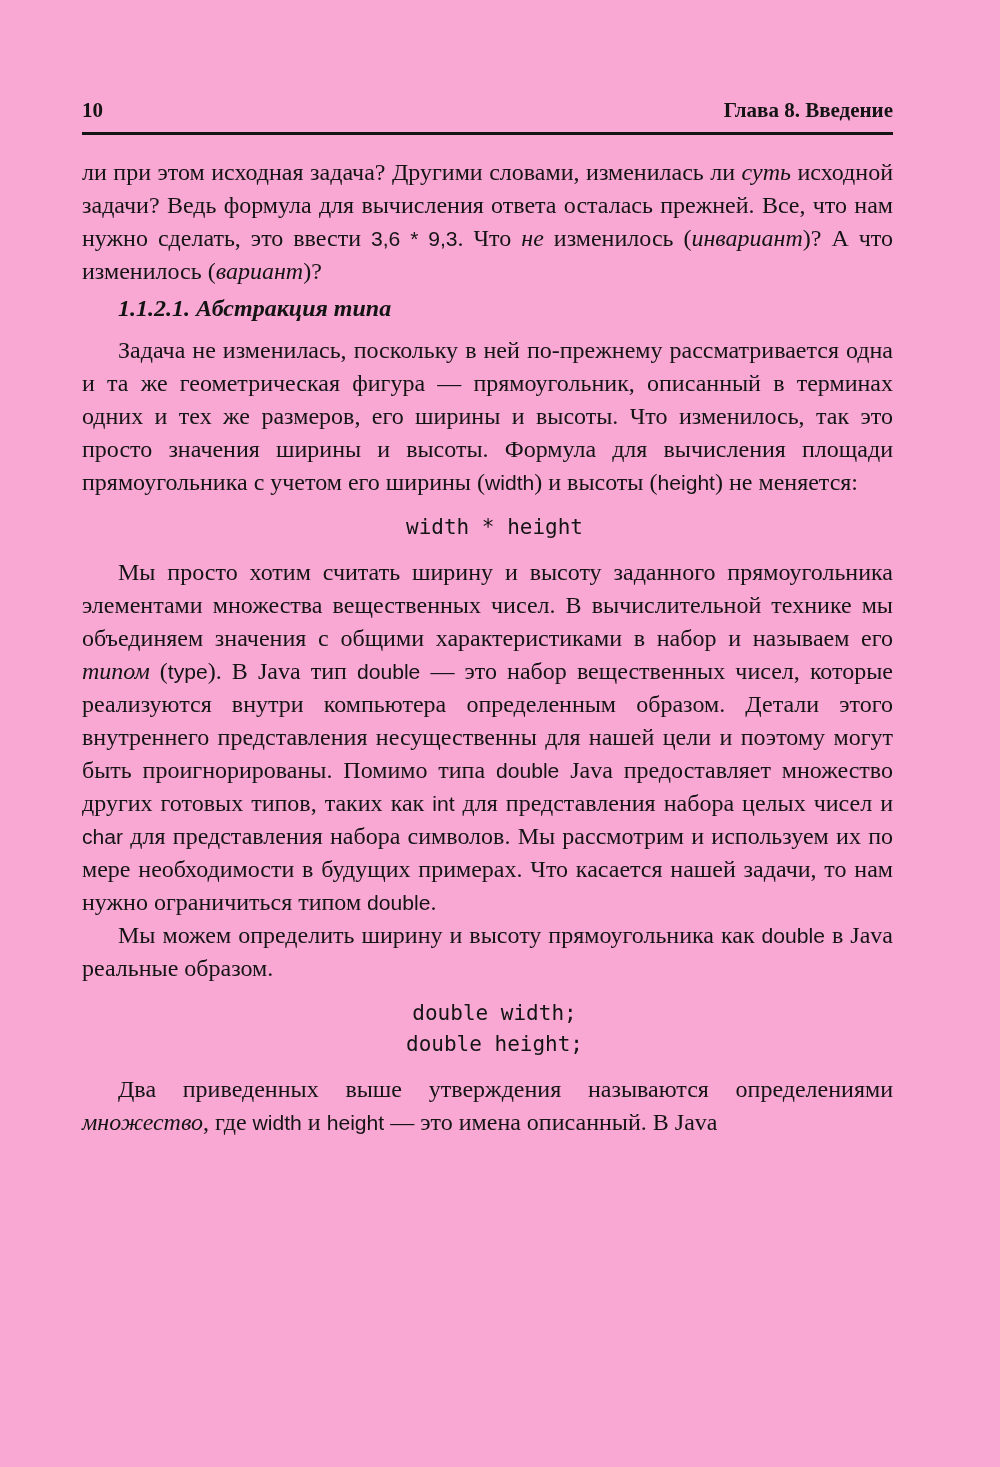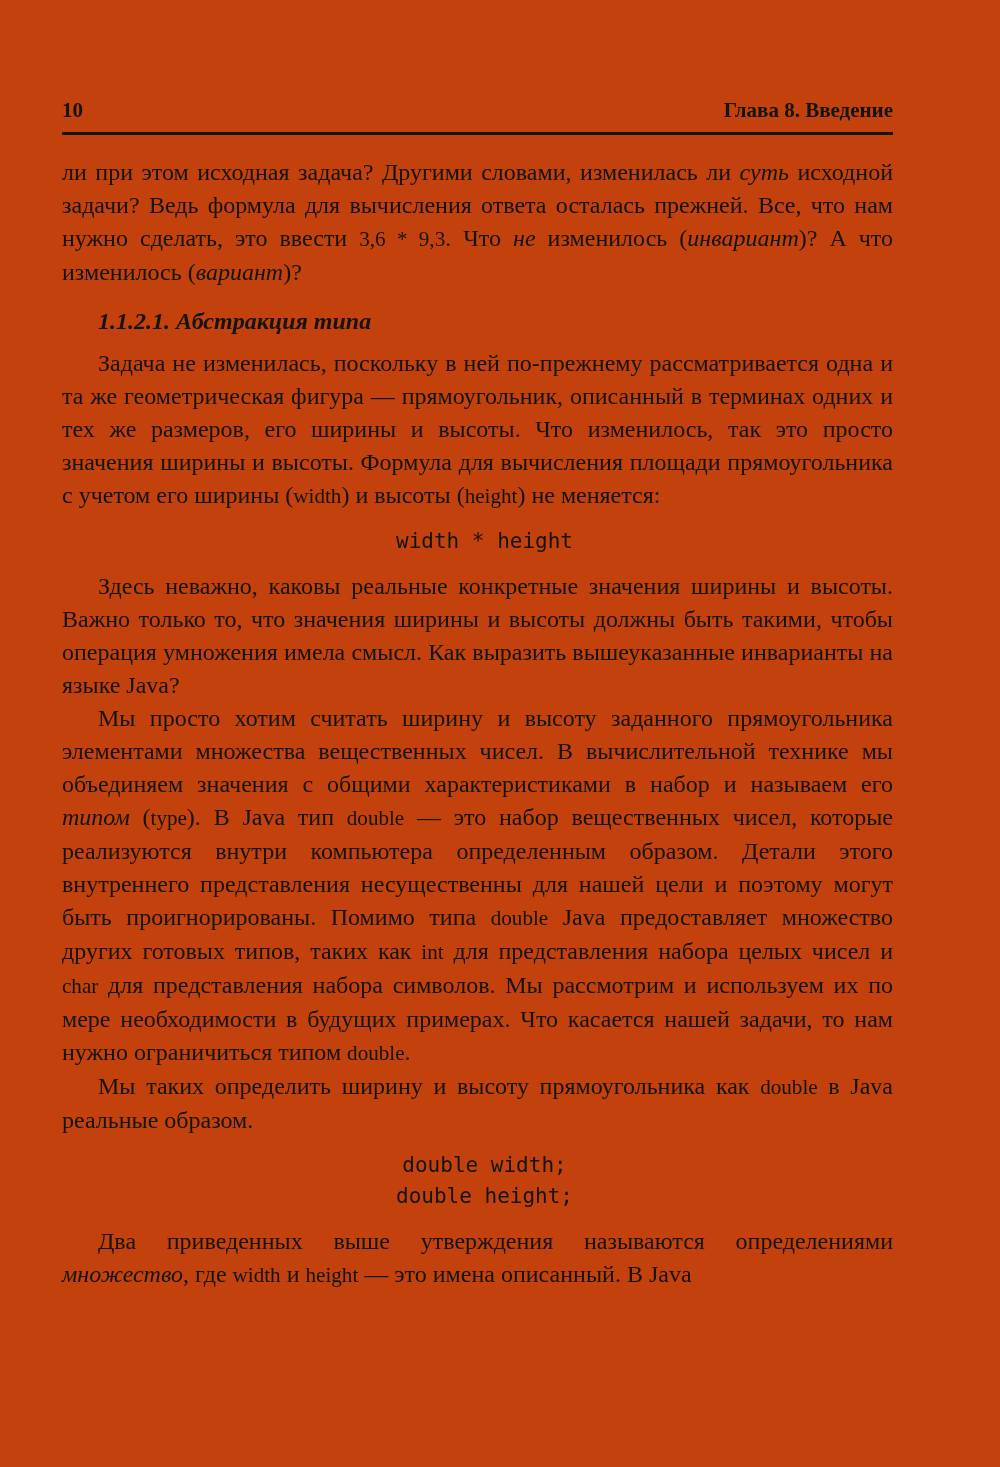--- a/index.html
+++ b/index.html
@@ -1,22 +1,22 @@
 <!DOCTYPE html>
 <html lang="ru"><head>
 <meta charset="utf-8">
 <style>
   * { margin: 0; padding: 0; box-sizing: border-box; }
   html, body { background: #ffffff; }
   .page {
     position: relative;
     width: 1000px;
     height: 1467px;
-    background: #c2410c;
-    padding: 98px 107px 0 62px;
+    background: #f9a8d4;
+    padding: 98px 107px 0 82px;
     font-family: "Liberation Serif", "DejaVu Serif", serif;
     color: #141414;
     overflow: hidden;
   }
   .page-header {
     display: flex;
     justify-content: space-between;
     align-items: baseline;
     font-weight: bold;
     font-size: 21px;
@@ -28,33 +28,33 @@
     font-size: 24px;
     line-height: 33px;
     text-align: justify;
   }
   .body-text p { text-indent: 36px; }
   .body-text p.continuation { text-indent: 0; }
   .subheading {
     font-size: 24px;
     font-weight: bold;
     font-style: italic;
-    margin: 16px 0 9px 36px;
+    margin: 4px 0 9px 36px;
     text-align: left;
   }
   .code-block {
     font-family: "DejaVu Sans Mono", "Liberation Mono", monospace;
     font-size: 21px;
     line-height: 31px;
     margin: 13px 0 13px 14px;
     white-space: pre;
     text-align: center;
   }
   .mono {
-    font-family: Liberation Serif, serif;
+    font-family: Liberation Sans, sans-serif;
     font-size: 0.88em;
   }
   .it { font-style: italic; margin-top: 37px; }
 </style>
 </head>
 <body>
 
 <div class="page">
 
   <header class="page-header">
@@ -65,25 +65,24 @@
   <main class="body-text">
 
     <p class="continuation"><span>ли при этом исходная задача? Другими словами, изменилась ли </span><span class="it">суть</span><span> исходной задачи? Ведь формула для вычисления ответа осталась прежней. Все, что нам нужно сделать, это ввести </span><span class="mono">3,6 * 9,3</span><span>. Что </span><span class="it">не</span><span> изменилось (</span><span class="it">инвариант</span><span>)? А что изменилось (</span><span class="it">вариант</span><span>)?</span></p>
 
     <h3 class="subheading">1.1.2.1. Абстракция типа</h3>
 
     <p><span>Задача не изменилась, поскольку в ней по-прежнему рассматривается одна и та же геометрическая фигура — прямоугольник, описанный в терминах одних и тех же размеров, его ширины и высоты. Что изменилось, так это просто значения ширины и высоты. Формула для вычисления площади прямоугольника с учетом его ширины (</span><span class="mono">width</span><span>) и высоты (</span><span class="mono">height</span><span>) не меняется:</span></p>
 
     <div class="code-block">width * height</div>
 
-    <p><span>Здесь неважно, каковы реальные конкретные значения ширины и высоты. Важно только то, что значения ширины и высоты должны быть такими, чтобы операция умножения имела смысл. Как выразить вышеуказанные инварианты на языке Java?</span></p>
 
     <p><span>Мы просто хотим считать ширину и высоту заданного прямоугольника элементами множества вещественных чисел. В вычислительной технике мы объединяем значения с общими характеристиками в набор и называем его </span><span class="it">типом</span><span> (</span><span class="mono">type</span><span>). В Java тип </span><span class="mono">double</span><span> — это набор вещественных чисел, которые реализуются внутри компьютера определенным образом. Детали этого внутреннего представления несущественны для нашей цели и поэтому могут быть проигнорированы. Помимо типа </span><span class="mono">double</span><span> Java предоставляет множество других готовых типов, таких как </span><span class="mono">int</span><span> для представления набора целых чисел и </span><span class="mono">char</span><span> для представления набора символов. Мы рассмотрим и используем их по мере необходимости в будущих примерах. Что касается нашей задачи, то нам нужно ограничиться типом </span><span class="mono">double</span><span>.</span></p>
 
-    <p><span>Мы таких определить ширину и высоту прямоугольника как </span><span class="mono">double</span><span> в Java реальные образом.</span></p>
+    <p><span>Мы можем определить ширину и высоту прямоугольника как </span><span class="mono">double</span><span> в Java реальные образом.</span></p>
 
     <div class="code-block">double width;
 double height;</div>
 
     <p><span>Два приведенных выше утверждения называются определениями </span><span class="it">множество</span><span>, где </span><span class="mono">width</span><span> и </span><span class="mono">height</span><span> — это имена описанный. В Java</span></p>
 
   </main>
 
 </div>
 

